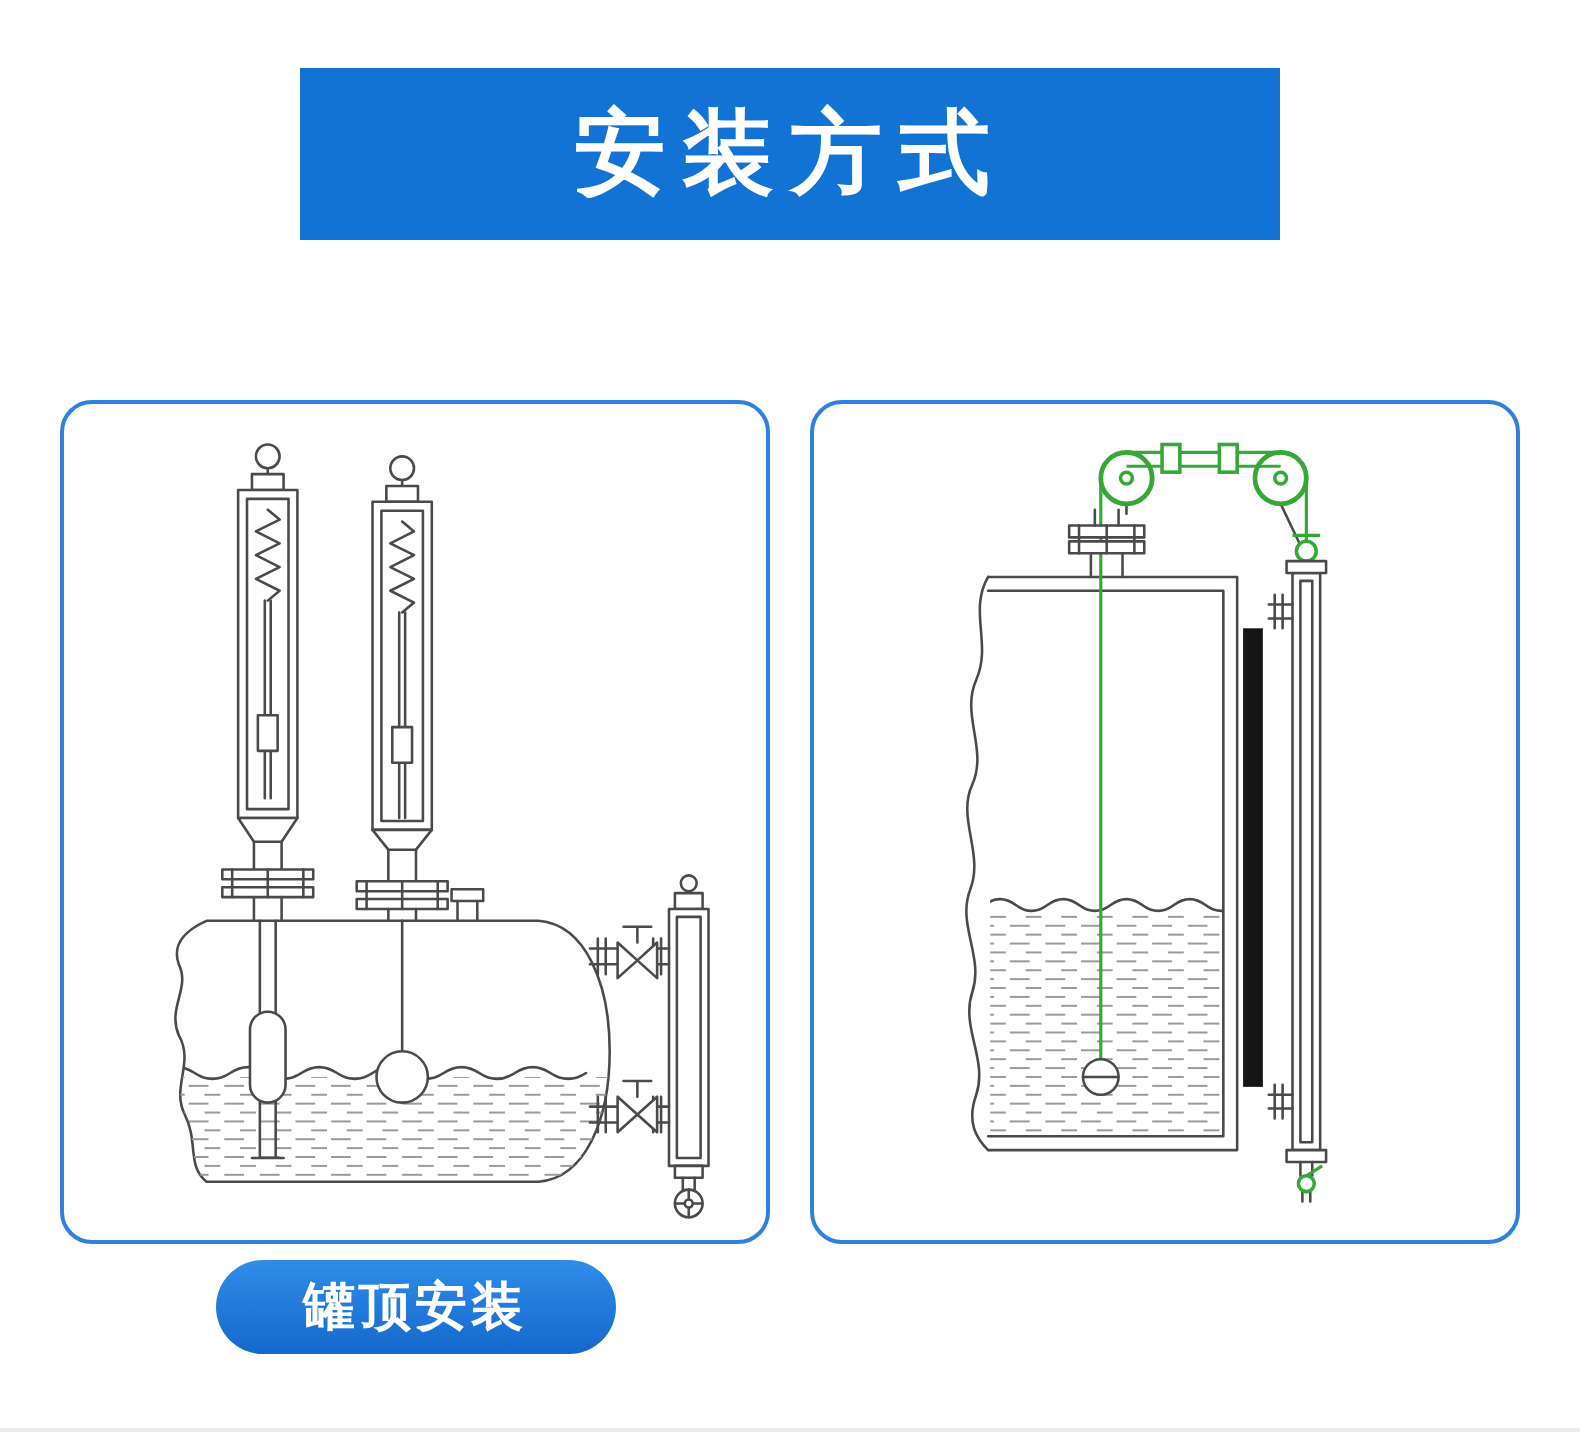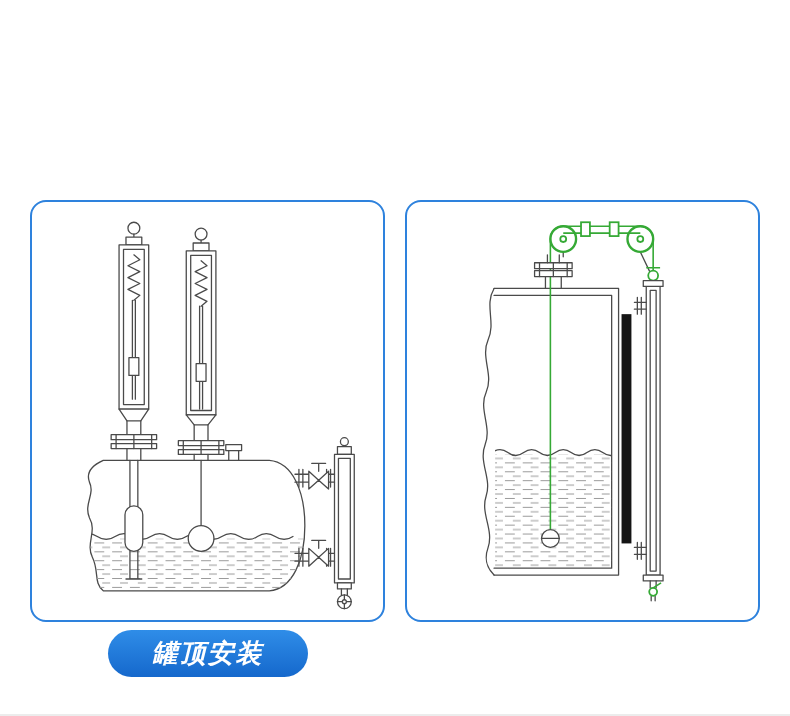--- a/index.html
+++ b/index.html
@@ -9,39 +9,42 @@
 
   .banner{position:absolute;left:150px;top:34px;width:490px;height:86px;
           background:var(--banner-bg,#1273d4);display:flex;align-items:center;justify-content:center;}
   .banner-title{color:#fff;font-size:46px;font-weight:bold;letter-spacing:8px;}
 
   .cards{position:absolute;left:30px;top:200px;width:730px;display:flex;gap:20px;}
   .card{box-sizing:border-box;width:355px;height:422px;border:2px solid var(--card-border,#2e82dd);
         border-radius:16px;background:#fff;display:flex;align-items:center;justify-content:center;}
   .card svg{display:block;}
 
-  .captions{position:absolute;left:30px;top:630px;width:730px;display:flex;gap:20px;font-style:italic;}
+  .captions{position:absolute;left:30px;top:630px;width:730px;display:flex;gap:20px;}
   .caption-cell{width:355px;display:flex;justify-content:center;}
   .pill{padding:6px 44px;border-radius:999px;color:#fff;font-size:26px;font-weight:bold;letter-spacing:2px;
         background:linear-gradient(180deg,var(--pill-top,#2f8de8),var(--pill-bottom,#1568cc));}
 
   
   .ln{fill:none;stroke:var(--diagram-line,#4a4a4a);stroke-width:1.3;stroke-linecap:round;stroke-linejoin:round;}
   .lnf{fill:#fff;stroke:var(--diagram-line,#4a4a4a);stroke-width:1.3;stroke-linejoin:round;}
   .grn{fill:none;stroke:var(--accent-green,#35a935);stroke-width:2.4;}
   .grn2{fill:none;stroke:var(--accent-green,#35a935);stroke-width:1.6;}
   .grnf{fill:#fff;stroke:var(--accent-green,#35a935);stroke-width:1.8;}
   .blk{fill:var(--indicator-black,#151515);stroke:none;}
   .pat{stroke:var(--liquid-hatch,#9a9a9a);stroke-width:1;fill:none;}
 </style>
 </head>
 <body>
 
 <div class="page">
 
+  <div class="banner">
+    <div class="banner-title">安装方式</div>
+  </div>
 
   <div class="cards">
 
     <div class="card">
       <svg width="336" height="400" viewBox="0 0 340 404">
         <defs>
           <pattern id="liqL" patternUnits="userSpaceOnUse" width="18" height="9">
             <path class="pat" d="M1 2.5 H11 M9 7 H17"></path>
           </pattern>
           <clipPath id="tankL">

